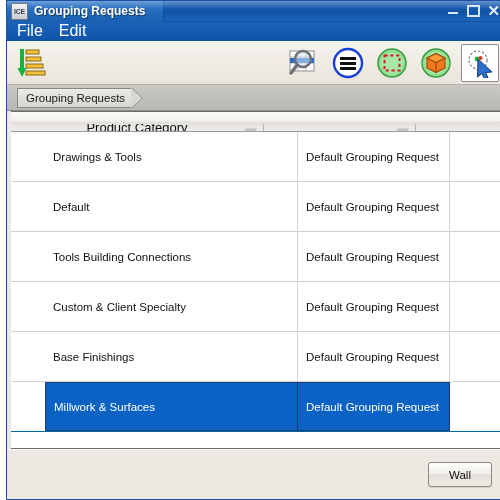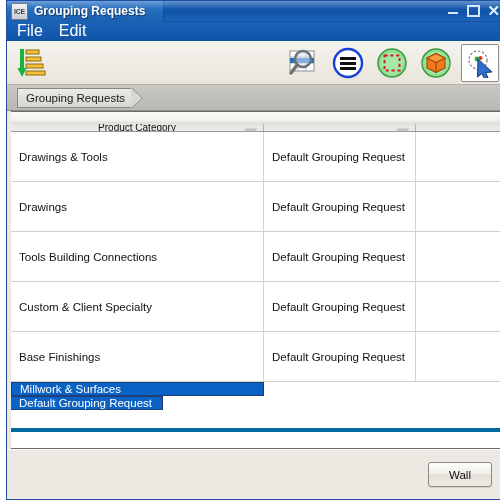--- a/index.html
+++ b/index.html
@@ -184,21 +184,21 @@
     display: flex;
     height: 20px;
     background: linear-gradient(to bottom, #fbfaf8 0%, #f2f0ec 48%, #e4e1da 52%, #ececea 100%);
     border-bottom: 1px solid #9b9992;
     box-sizing: border-box;
   }
   .hdr-cell {
     display: flex;
     align-items: center;
     justify-content: center;
-    font-size: 10px;
+    font-size: 13px;
     color: #111111;
     position: relative;
     box-sizing: border-box;
     border-right: 1px solid #b7b5ae;
     overflow: hidden;
     white-space: nowrap;
     margin-top: 12px;
   }
   .hdr-cell:last-child { border-right: none; }
   .funnel {
@@ -209,32 +209,33 @@
   .c1 { width: 253px; }
   .c2 { width: 152px; }
   .c3 { flex: 1 1 auto; }
 
   .body-rows { position: relative; }
   .row {
     display: flex;
     height: 50px;
     border-bottom: 1px solid #cfcfcf;
     box-sizing: border-box;
+    padding-left: 34px;
   }
   .row .cell {
     display: flex; align-items: center;
     font-size: 11.5px; color: #111111;
     padding-left: 8px;
     box-sizing: border-box;
     border-right: 1px solid #d3d3d3;
     white-space: nowrap;
     overflow: hidden;
   }
   .row .cell.c3 { border-right: none; }
-  .row.selected { background: transparent; border-bottom: 4px solid #0369a1; flex-direction: column; }
+  .row.selected { background: transparent; border-bottom: 1px solid #0369a1; }
   .row.selected .c1, .row.selected .c2 {
     background: #0a62c4;
     color: #ffffff;
     border-right: 1px solid #2b2f6b;
     border-top: 1px solid #1f3f78;
     border-bottom: 1px solid #1f3f78;
   }
   .row.selected .c1 { border-left: 1px solid #1f3f78; }
   .row.selected .c3 { background: #ffffff; }
 
@@ -381,21 +382,21 @@
 
     <div class="body-rows">
 
       <div class="row">
         <div class="cell c1">Drawings &amp; Tools</div>
         <div class="cell c2">Default Grouping Request</div>
         <div class="cell c3"></div>
       </div>
 
       <div class="row">
-        <div class="cell c1">Drawings</div>
+        <div class="cell c1">Default</div>
         <div class="cell c2">Default Grouping Request</div>
         <div class="cell c3"></div>
       </div>
 
       <div class="row">
         <div class="cell c1">Tools Building Connections</div>
         <div class="cell c2">Default Grouping Request</div>
         <div class="cell c3"></div>
       </div>
 

